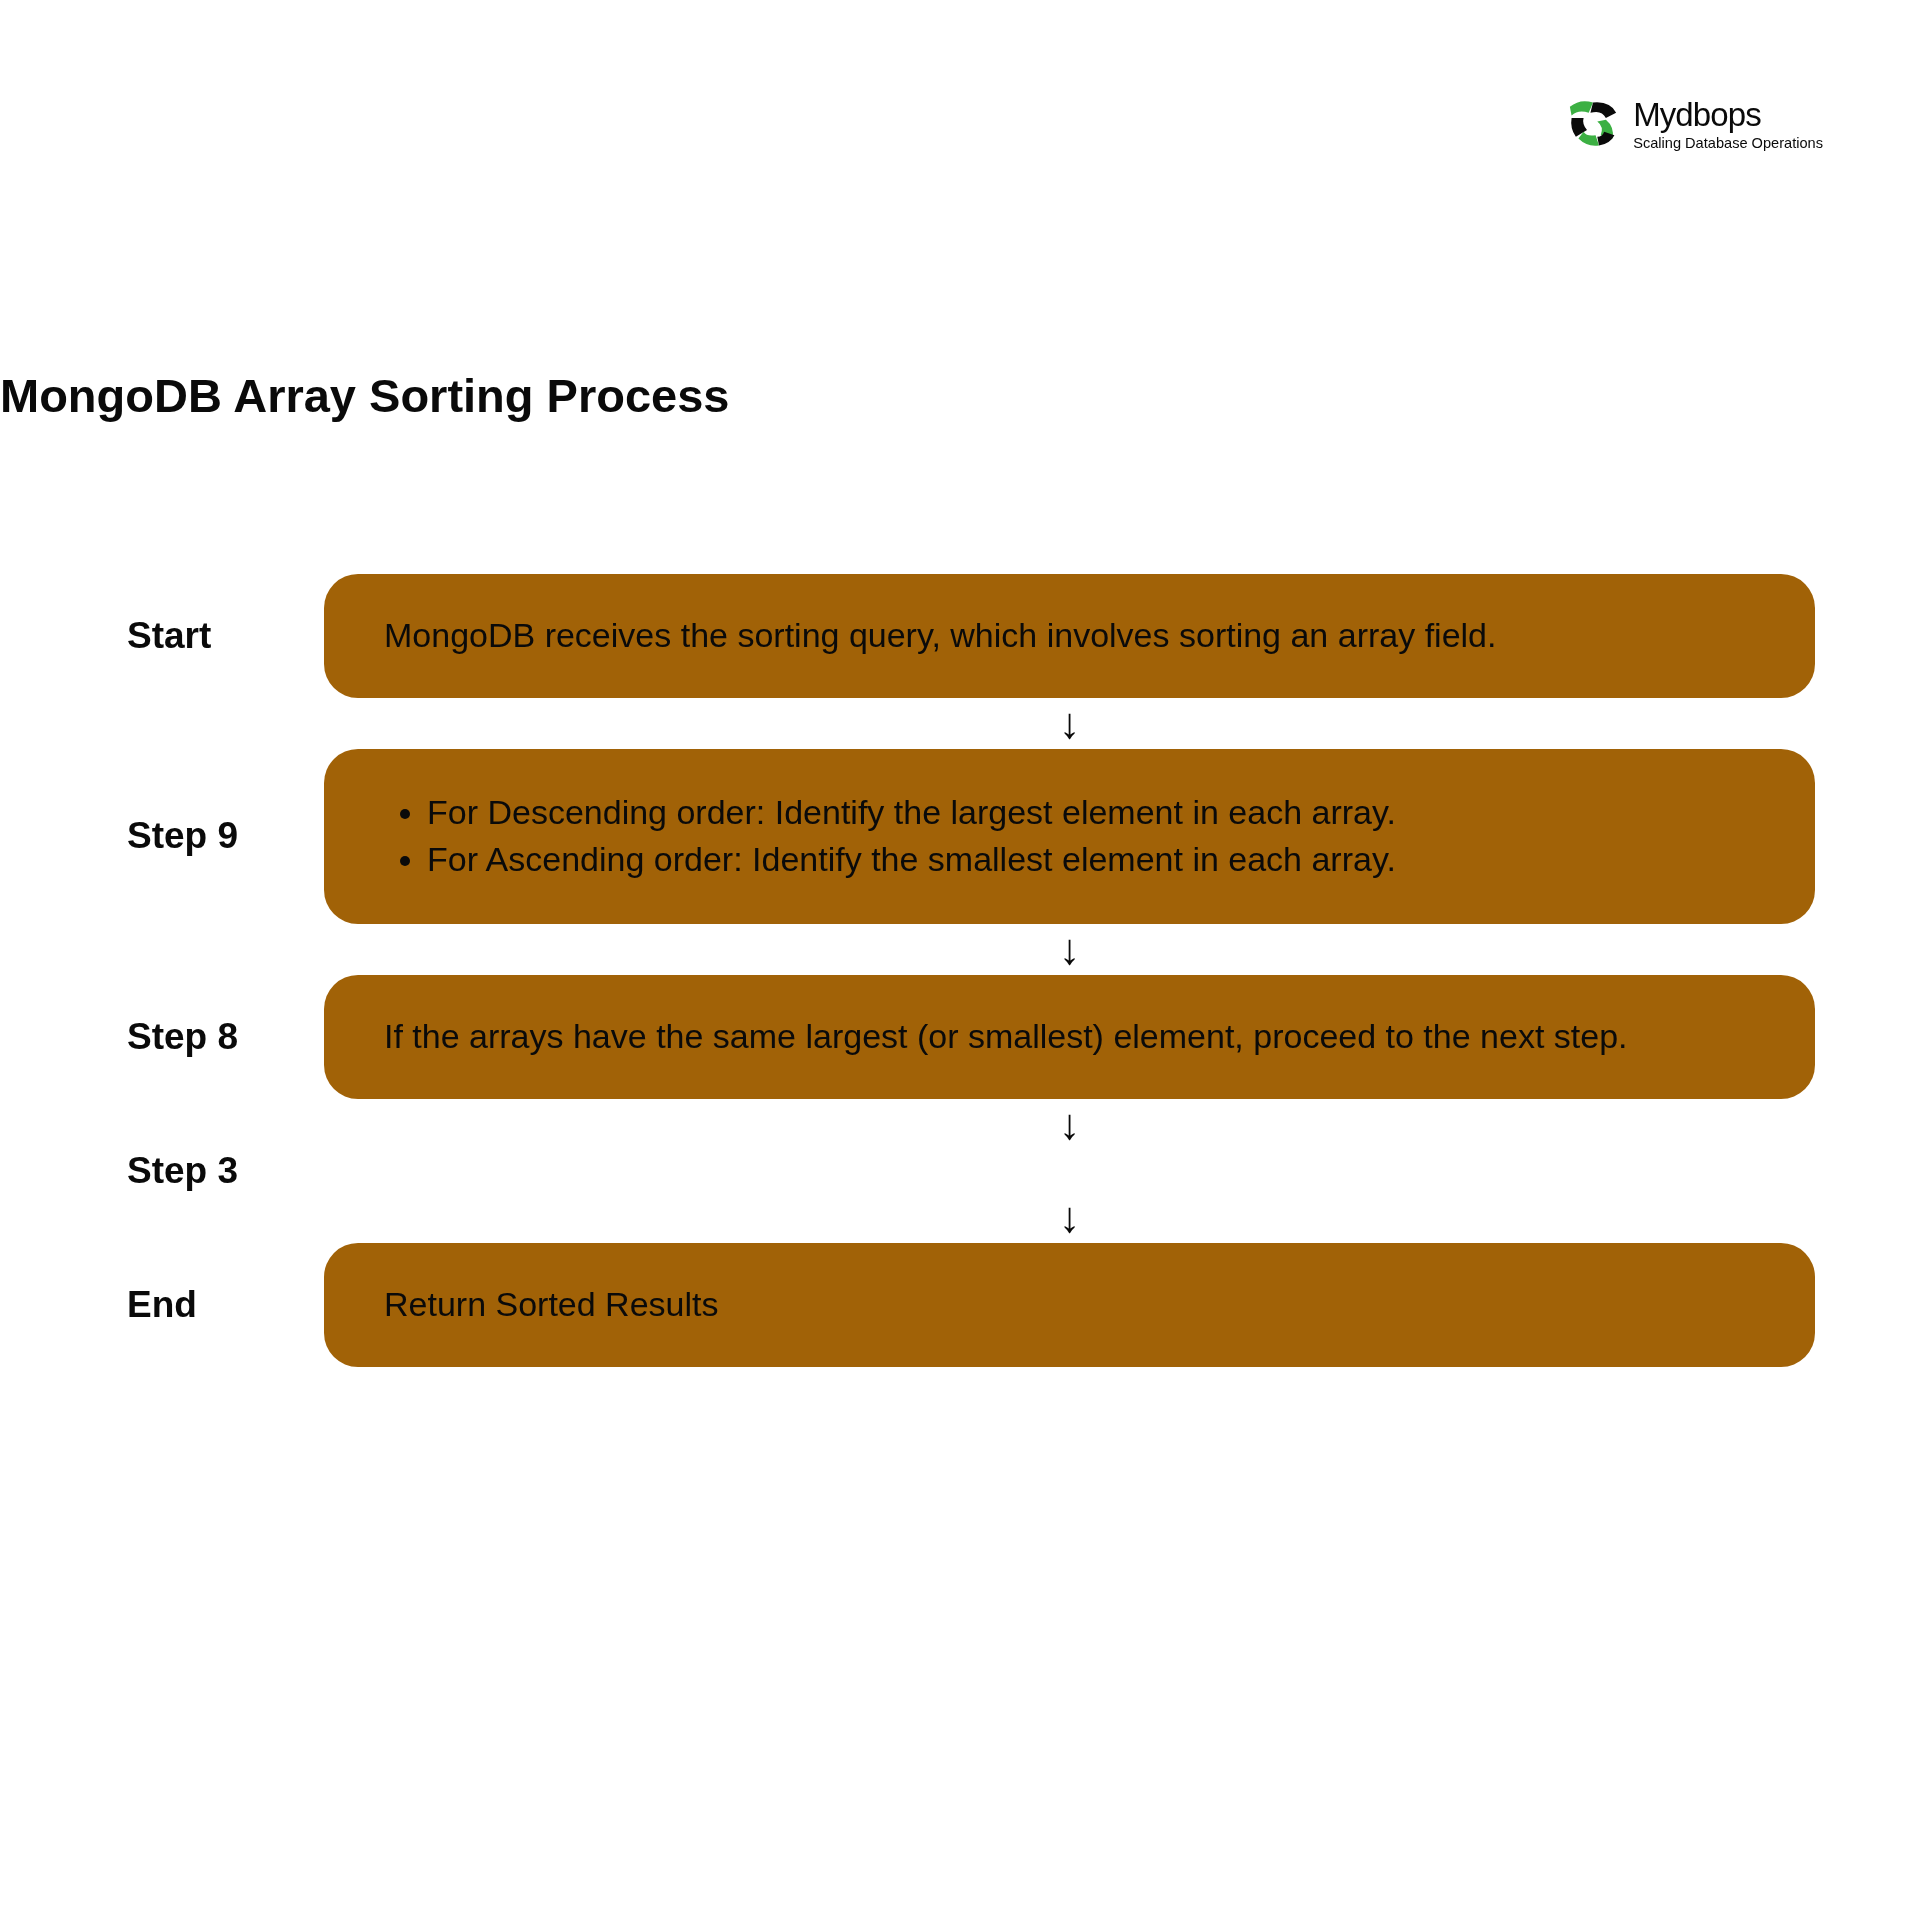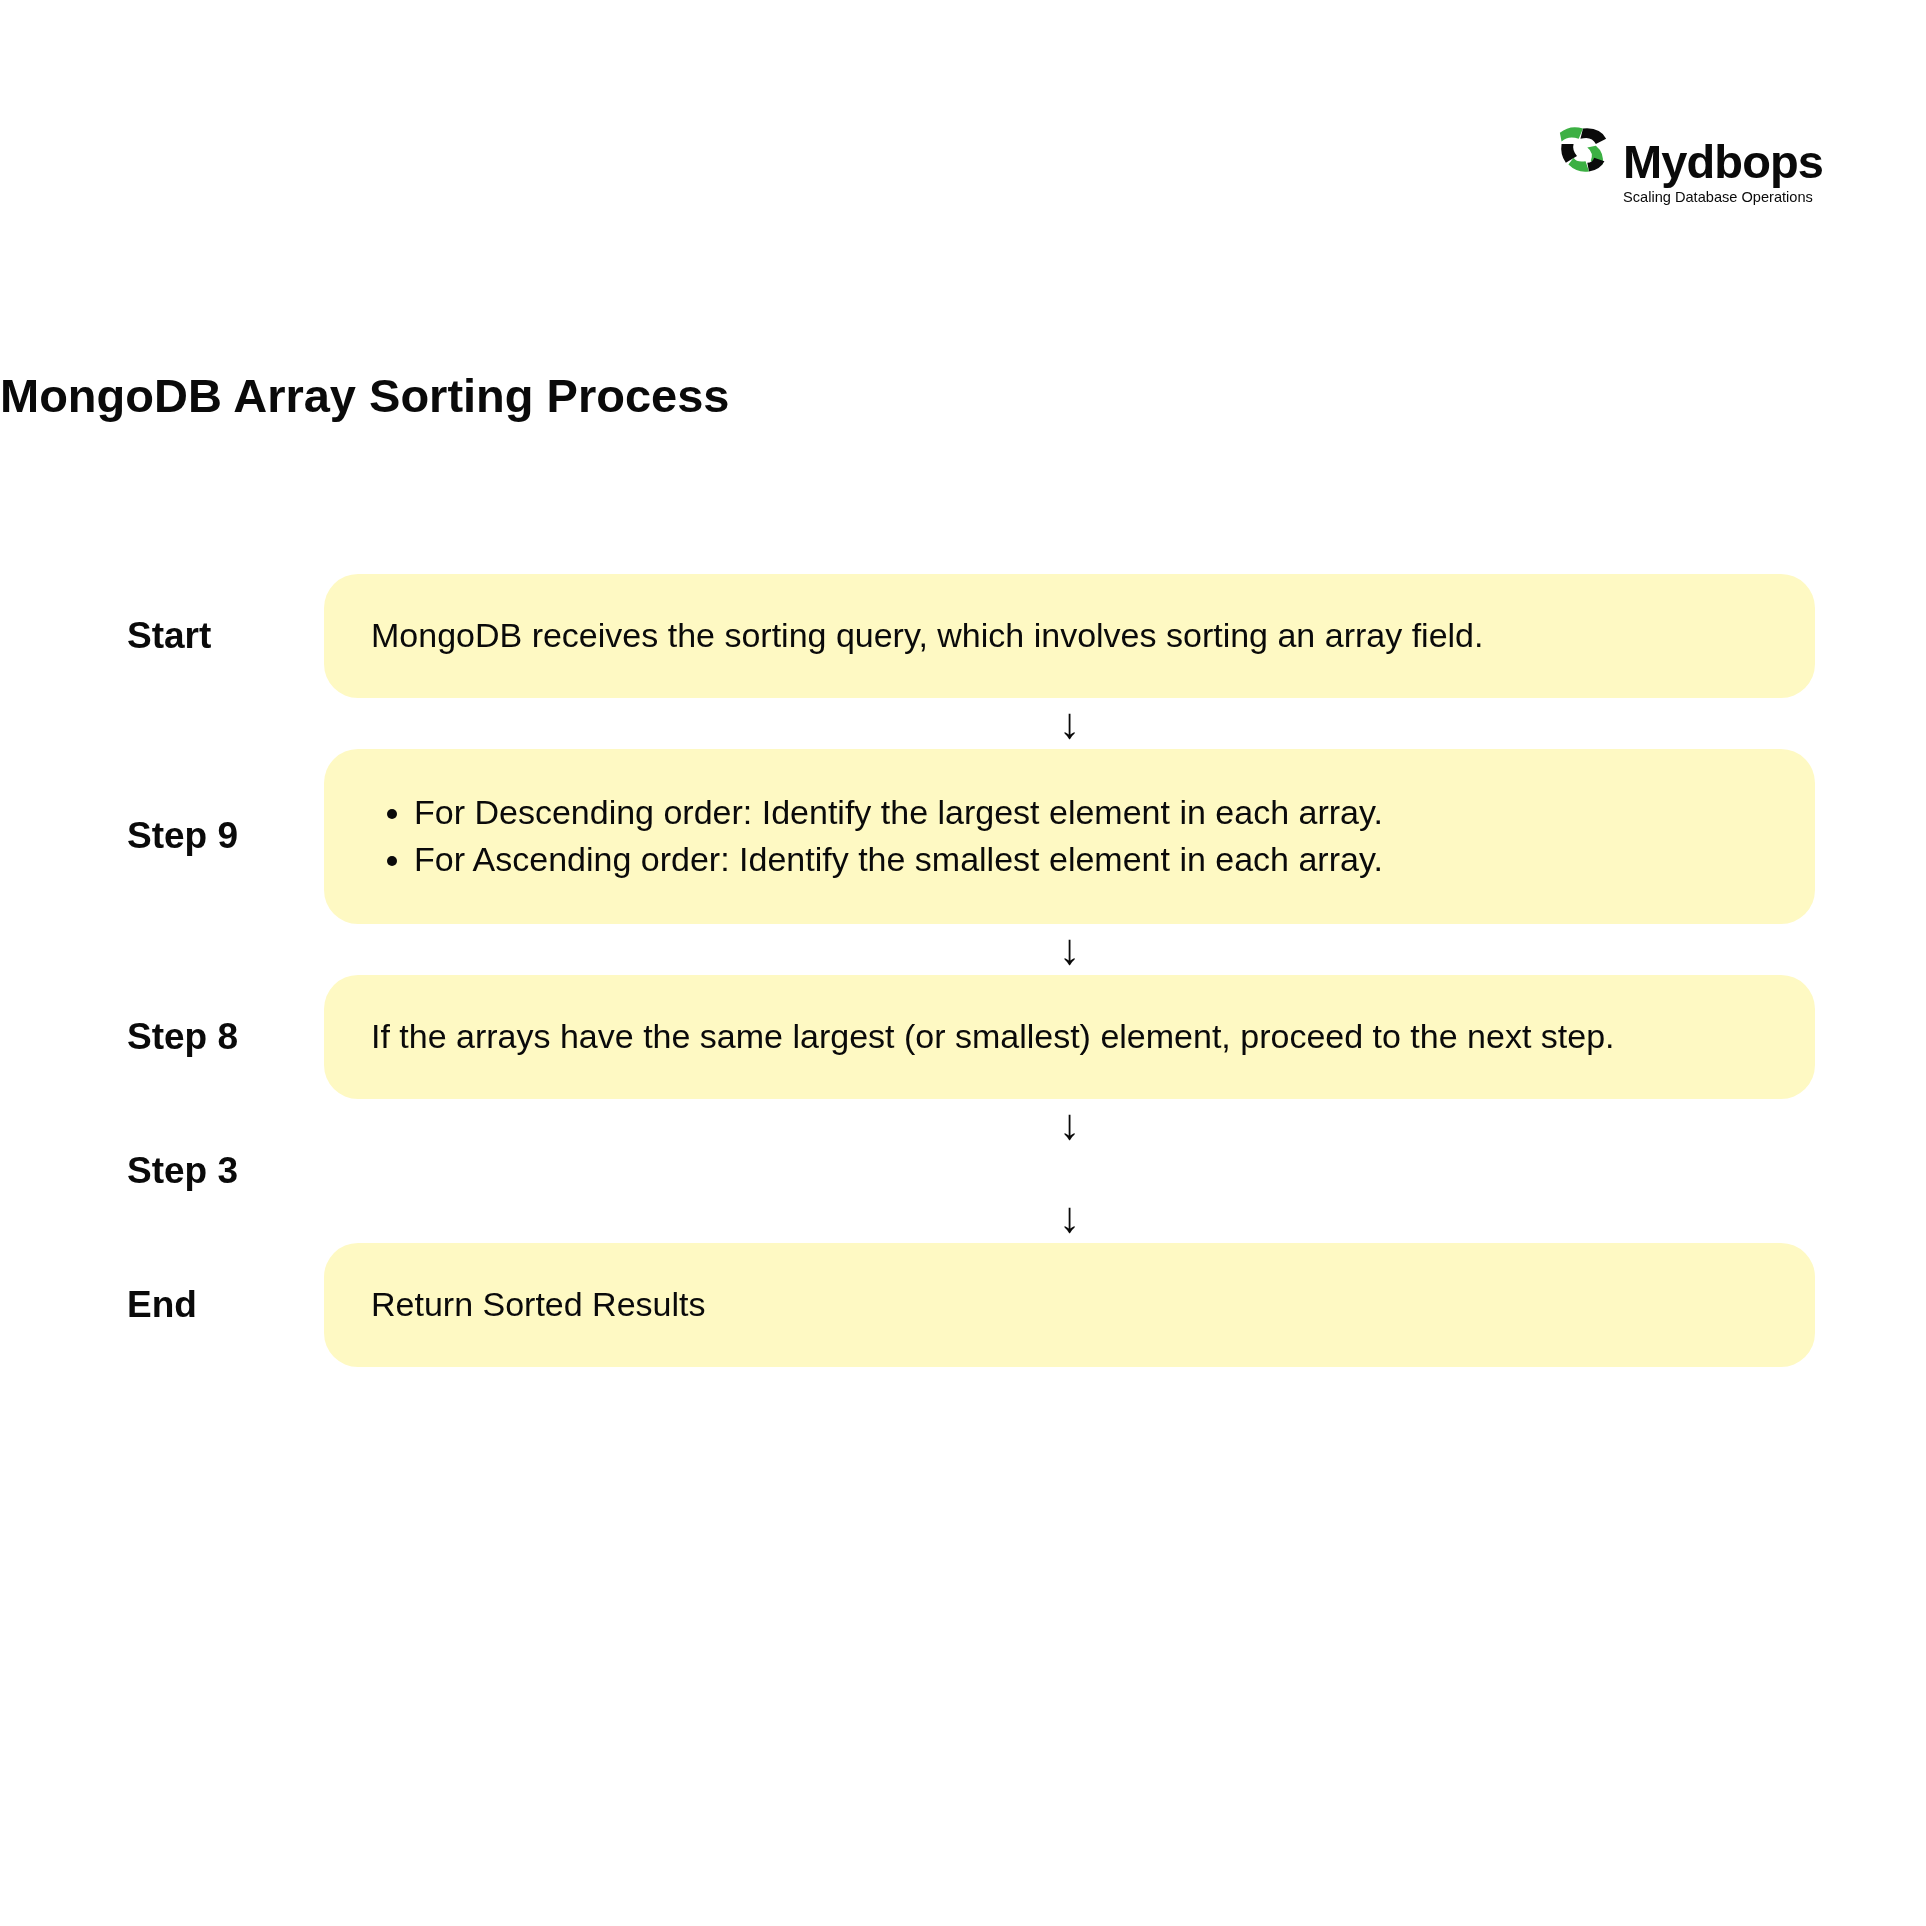--- a/index.html
+++ b/index.html
@@ -26,26 +26,25 @@
     width: 60px;
     height: 60px;
     position: relative;
   }
   .logo-text-wrap {
     display: flex;
     flex-direction: column;
     align-items: flex-start;
   }
   .logo-text {
-    font-size: 47px;
-    font-weight: 700;
+    font-size: 33px;
+    font-weight: 400;
     color: #0a0a0a;
     letter-spacing: -0.9px;
     line-height: 1;
-    margin-top: 44px;
   }
   .logo-tagline {
     font-size: 14.6px;
     font-weight: 500;
     color: #0a0a0a;
     margin-top: 4px;
   }
   .title {
     position: absolute;
     top: 368px;
@@ -70,23 +69,23 @@
   }
   .step-label {
     width: 171px;
     flex-shrink: 0;
     font-size: 37px;
     font-weight: 700;
     color: #0a0a0a;
   }
   .card {
     flex: 1;
-    background: #fef9c3;
+    background: #a16207;
     border-radius: 34px;
-    padding: 39px 47px;
+    padding: 39px 60px;
     font-size: 34px;
     color: #0a0a0a;
     line-height: 1.35;
   }
   .card ul {
     list-style: disc;
     padding-left: 43px;
   }
   .card ul li {
     margin: 1.7px 0;

